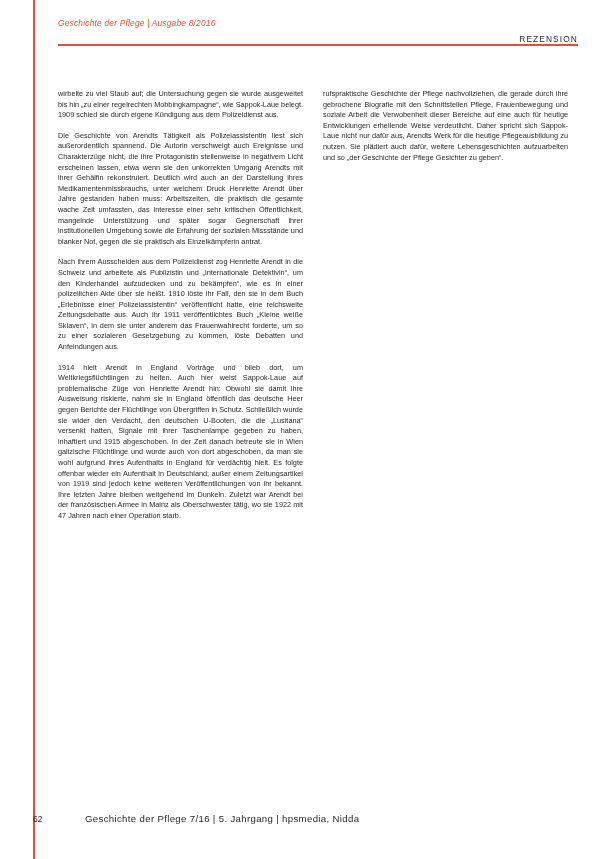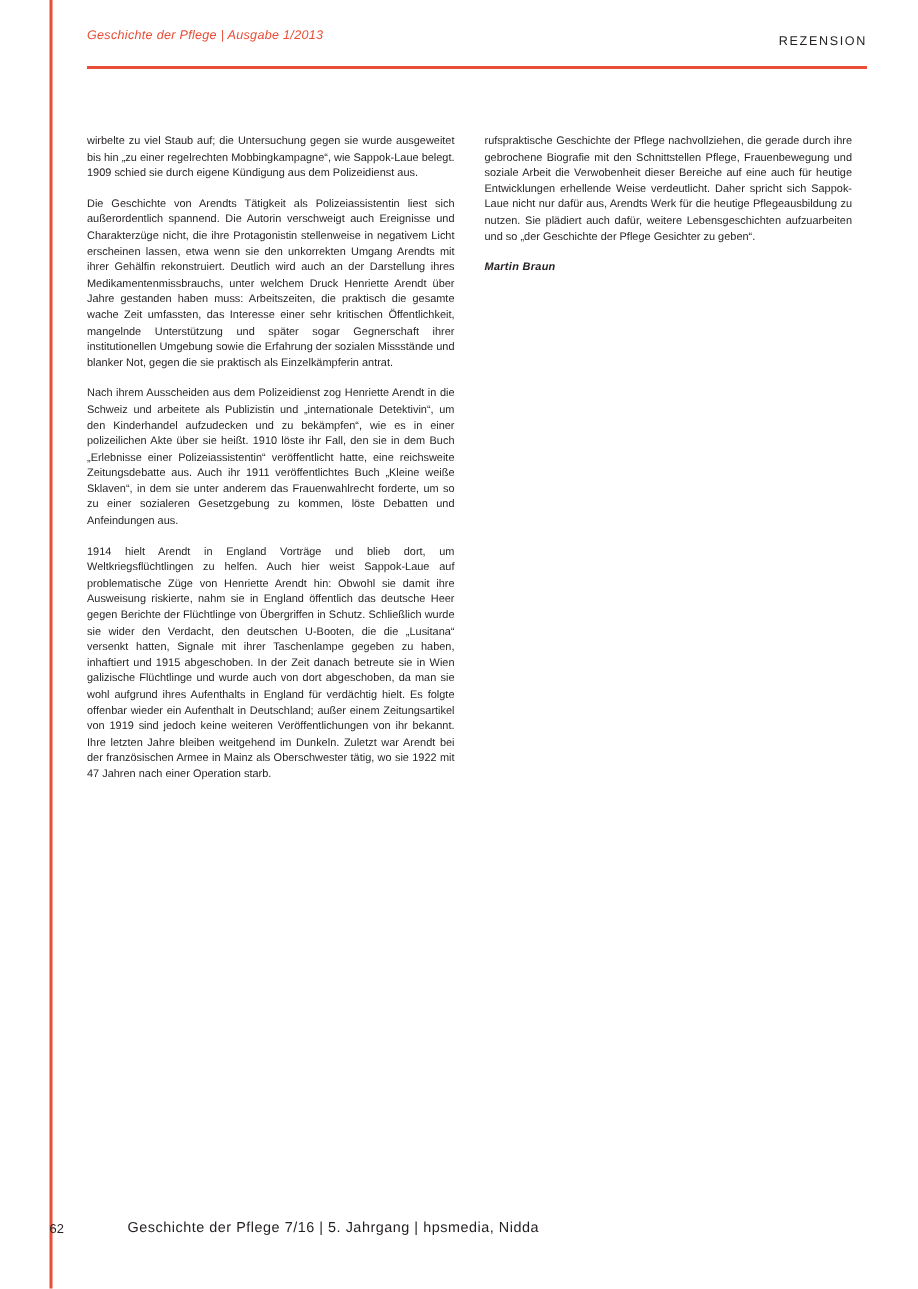--- a/index.html
+++ b/index.html
@@ -47,21 +47,21 @@
     top: 0;
     font-size: 8.4px;
     font-style: italic;
     color: #e94d35;
     letter-spacing: 0.2px;
     white-space: nowrap;
   }
   .header-right {
     position: absolute;
     right: 0;
-    top: 4px;
+    top: 16px;
     font-size: 8.4px;
     color: #231f20;
     letter-spacing: 1.1px;
     white-space: nowrap;
   }
   .header-rule {
     position: absolute;
     left: 58px;
     top: 44px;
     width: 520px;
@@ -133,37 +133,36 @@
   }
 </style>
 </head>
 <body>
 
 <div class="page">
 
   <div class="spine"></div>
 
   <div class="header">
-    <div class="header-left">Geschichte der Pflege | Ausgabe 1/2013</div>
+    <div class="header-left">Geschichte der Pflege | Ausgabe 8/2016</div>
     <div class="header-right">REZENSION</div>
   </div>
   <div class="header-rule"></div>
 
   <div class="columns">
 
     <div class="col col-left">
       <p>wirbelte zu viel Staub auf; die Untersuchung gegen sie wurde ausgeweitet bis hin „zu einer regelrechten Mobbingkampagne“, wie Sappok-Laue belegt. 1909 schied sie durch eigene Kündigung aus dem Polizeidienst aus.</p>
       <p>Die Geschichte von Arendts Tätigkeit als Polizeiassistentin liest sich außerordentlich spannend. Die Autorin verschweigt auch Ereignisse und Charakterzüge nicht, die ihre Protagonistin stellenweise in negativem Licht erscheinen lassen, etwa wenn sie den unkorrekten Umgang Arendts mit ihrer Gehälfin rekonstruiert. Deutlich wird auch an der Darstellung ihres Medikamentenmissbrauchs, unter welchem Druck Henriette Arendt über Jahre gestanden haben muss: Arbeitszeiten, die praktisch die gesamte wache Zeit umfassten, das Interesse einer sehr kritischen Öffentlichkeit, mangelnde Unterstützung und später sogar Gegnerschaft ihrer institutionellen Umgebung sowie die Erfahrung der sozialen Missstände und blanker Not, gegen die sie praktisch als Einzelkämpferin antrat.</p>
       <p>Nach ihrem Ausscheiden aus dem Polizeidienst zog Henriette Arendt in die Schweiz und arbeitete als Publizistin und „internationale Detektivin“, um den Kinderhandel aufzudecken und zu bekämpfen“, wie es in einer polizeilichen Akte über sie heißt. 1910 löste ihr Fall, den sie in dem Buch „Erlebnisse einer Polizeiassistentin“ veröffentlicht hatte, eine reichsweite Zeitungsdebatte aus. Auch ihr 1911 veröffentlichtes Buch „Kleine weiße Sklaven“, in dem sie unter anderem das Frauenwahlrecht forderte, um so zu einer sozialeren Gesetzgebung zu kommen, löste Debatten und Anfeindungen aus.</p>
       <p>1914 hielt Arendt in England Vorträge und blieb dort, um Weltkriegsflüchtlingen zu helfen. Auch hier weist Sappok-Laue auf problematische Züge von Henriette Arendt hin: Obwohl sie damit ihre Ausweisung riskierte, nahm sie in England öffentlich das deutsche Heer gegen Berichte der Flüchtlinge von Übergriffen in Schutz. Schließlich wurde sie wider den Verdacht, den deutschen U-Booten, die die „Lusitana“ versenkt hatten, Signale mit ihrer Taschenlampe gegeben zu haben, inhaftiert und 1915 abgeschoben. In der Zeit danach betreute sie in Wien galizische Flüchtlinge und wurde auch von dort abgeschoben, da man sie wohl aufgrund ihres Aufenthalts in England für verdächtig hielt. Es folgte offenbar wieder ein Aufenthalt in Deutschland; außer einem Zeitungsartikel von 1919 sind jedoch keine weiteren Veröffentlichungen von ihr bekannt. Ihre letzten Jahre bleiben weitgehend im Dunkeln. Zuletzt war Arendt bei der französischen Armee in Mainz als Oberschwester tätig, wo sie 1922 mit 47 Jahren nach einer Operation starb.</p>
     </div>
 
     <div class="col col-right">
       <p>rufspraktische Geschichte der Pflege nachvollziehen, die gerade durch ihre gebrochene Biografie mit den Schnittstellen Pflege, Frauenbewegung und soziale Arbeit die Verwobenheit dieser Bereiche auf eine auch für heutige Entwicklungen erhellende Weise verdeutlicht. Daher spricht sich Sappok-Laue nicht nur dafür aus, Arendts Werk für die heutige Pflegeausbildung zu nutzen. Sie plädiert auch dafür, weitere Lebensgeschichten aufzuarbeiten und so „der Geschichte der Pflege Gesichter zu geben“.</p>
-      <p class="signature">Martin Braun</p>
     </div>
 
   </div>
 
   <div class="footer">
     <div class="folio">62</div>
     <div class="footer-text">Geschichte der Pflege 7/16 | 5. Jahrgang | hpsmedia, Nidda</div>
   </div>
 
 </div>

